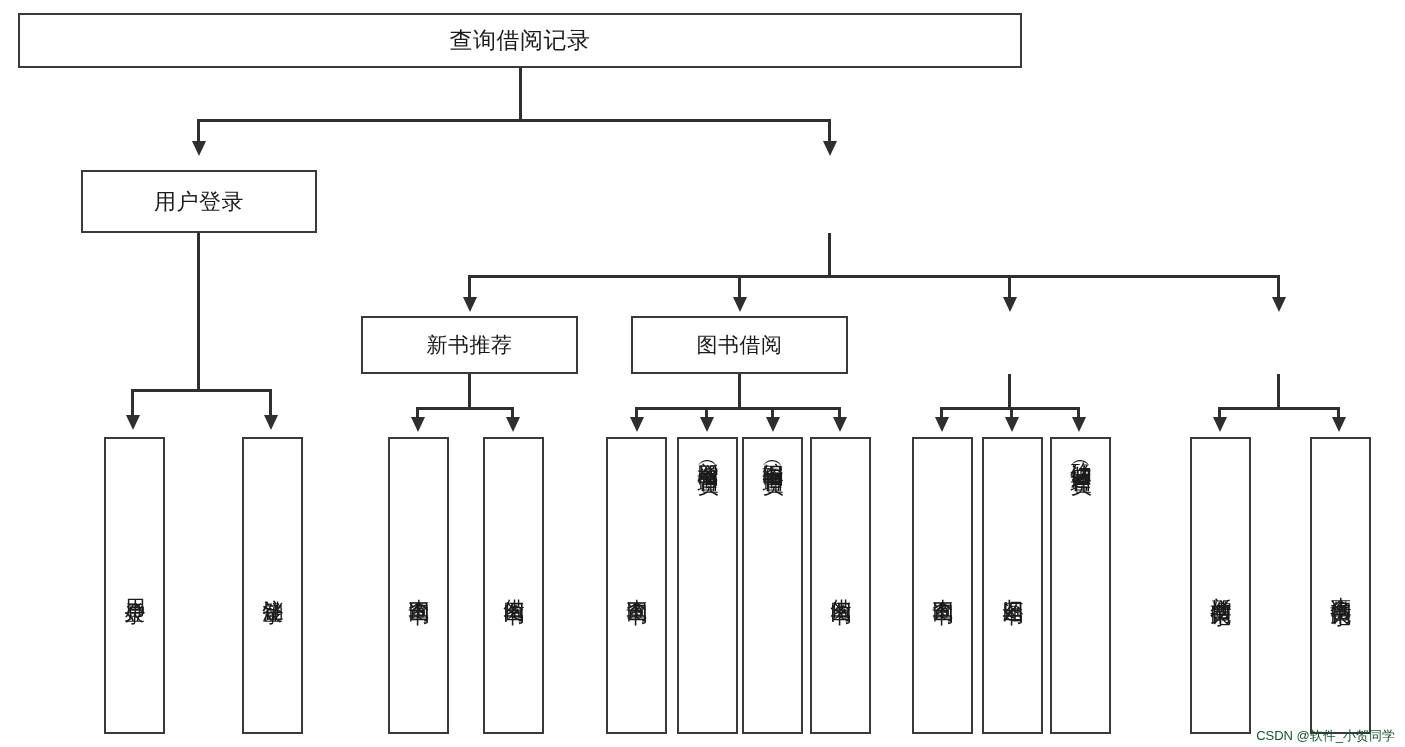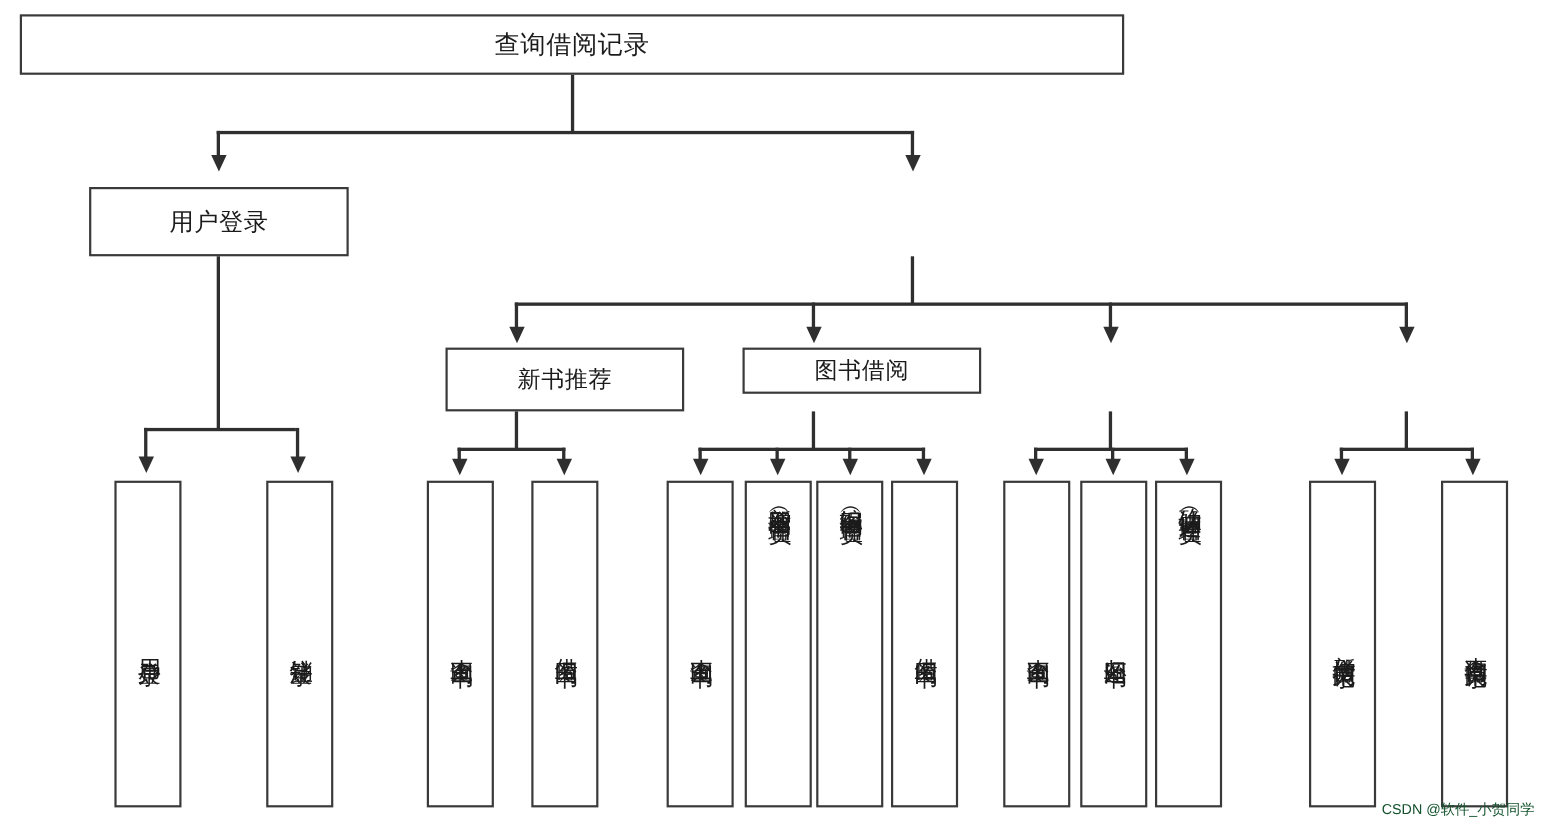--- a/index.html
+++ b/index.html
@@ -31,21 +31,20 @@
     letter-spacing: 0.5px;
   }
   .node.root {
     font-size: 23px;
   }
   .node.lvl2 {
     font-size: 22px;
   }
   .node.lvl3 {
     font-size: 21px;
-    margin-left: 44px;
   }
   .node.leaf {
     border-width: 2px;
     font-size: 21px;
     padding: 6px 0;
   }
   .vtext {
     writing-mode: vertical-rl;
     text-orientation: upright;
     line-height: 1.18;
@@ -118,21 +117,21 @@
   <div class="vline" style="left:738px; top:275px; width:3px; height:26px;"></div>
   <div class="arrow" style="left:733px; top:297px;"></div>
   <div class="vline" style="left:1008px; top:275px; width:3px; height:26px;"></div>
   <div class="arrow" style="left:1003px; top:297px;"></div>
   <div class="vline" style="left:1277px; top:275px; width:3px; height:26px;"></div>
   <div class="arrow" style="left:1272px; top:297px;"></div>
 
   <div class="node lvl3" style="left:361px; top:316px; width:217px; height:58px;">
     <span>新书推荐</span>
   </div>
-  <div class="node lvl3" style="left:631px; top:316px; width:217px; height:42px;text-align:right;">
+  <div class="node lvl3" style="left:631px; top:316px; width:217px; height:58px;text-align:right;">
     <span>图书借阅</span>
   </div>
 
   <div class="vline" style="left:468px; top:374px; width:3px; height:35px;"></div>
   <div class="hline" style="left:416px; top:407px; width:98px; height:3px;"></div>
   <div class="vline" style="left:416px; top:407px; width:3px; height:13px;"></div>
   <div class="arrow" style="left:411px; top:417px;"></div>
   <div class="vline" style="left:511px; top:407px; width:3px; height:13px;"></div>
   <div class="arrow" style="left:506px; top:417px;"></div>
 

